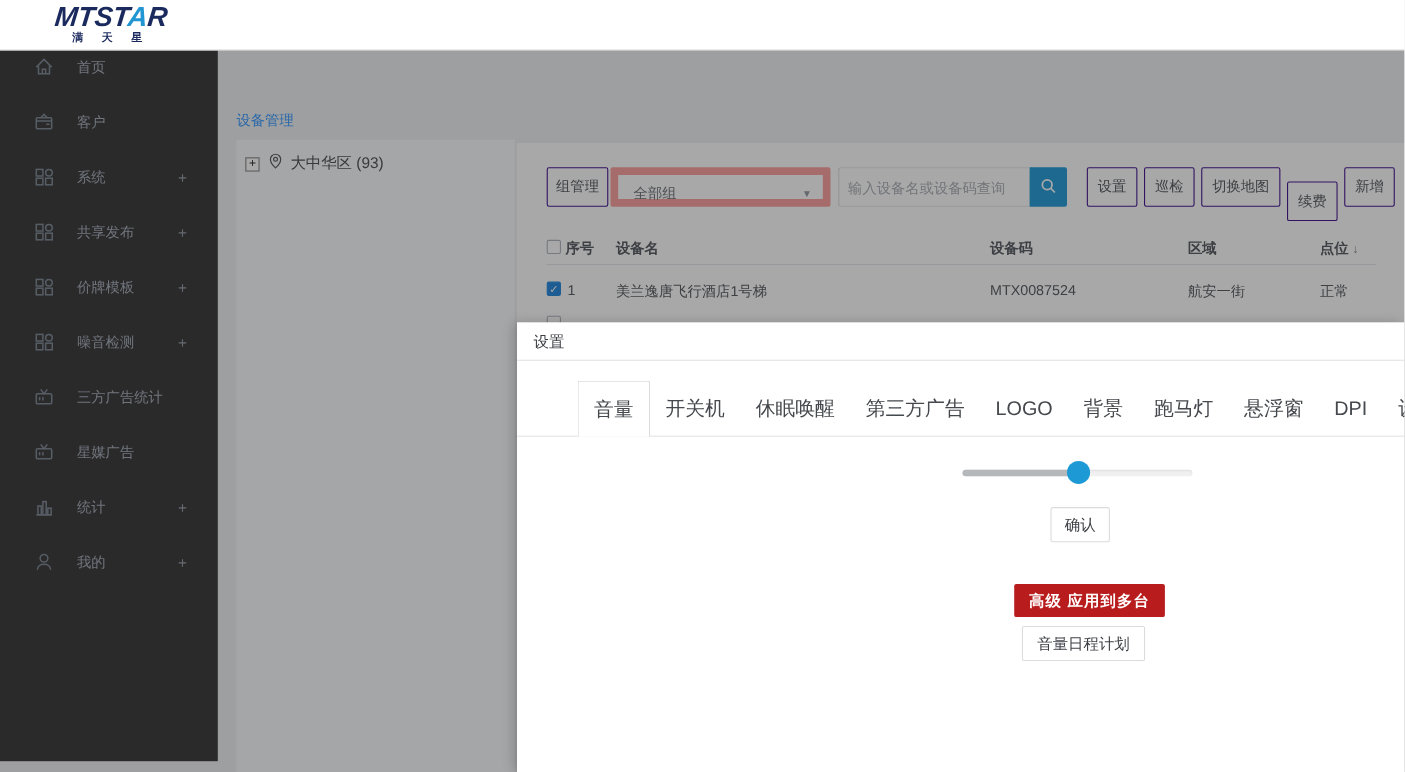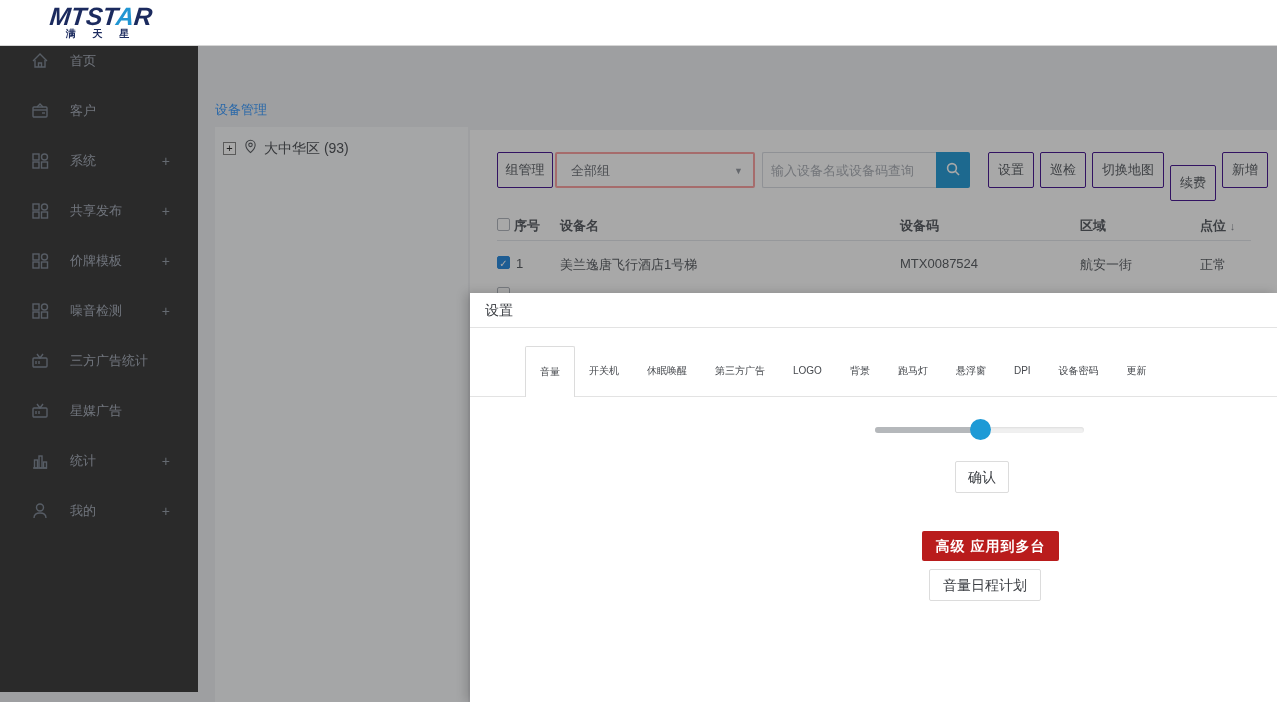--- a/index.html
+++ b/index.html
@@ -39,21 +39,21 @@
   .expand-box { width:13px; height:13px; border:1px solid #8a8a8a; background:#fff; font-size:11px;
     line-height:11px; text-align:center; color:#333; margin-right:7px; cursor:pointer; }
   .pin-icon { margin-right:6px; }
   .tree-label { font-size:14px; color:#54575c; }
 
   .main-panel { position:absolute; left:470px; top:130px; width:807px; height:572px; background:#fff; z-index:2; }
 
   .btn { position:absolute; height:36px; line-height:34px; text-align:center; background:#fff;
     border:1px solid #4c1d95; border-radius:2px; font-size:13px; color:#5f6368; cursor:pointer; }
   .tb-group { left:27px; top:22px; width:56px; }
-  .tb-select { position:absolute; left:85px; top:22px; width:200px; height:36px; border:2px solid #fca5a5;
+  .tb-select { position:absolute; left:85px; top:22px; width:200px; height:36px; border:7px solid #fca5a5;
     border-radius:2px; background:#fff; cursor:pointer; }
   .tb-select .sel-label { position:absolute; left:14px; top:0; line-height:34px; font-size:13px; color:#73777d; }
   .tb-select .sel-caret { position:absolute; right:10px; top:0; line-height:34px; font-size:9px; color:#9a9ea6; }
   .tb-search { position:absolute; left:292px; top:22px; width:174px; height:36px; border:1px solid #d9dce2;
     border-right:none; border-radius:2px 0 0 2px; padding:0 8px; font-size:13px; color:#333; outline:none; }
   .tb-search::placeholder { color:#aeb2b9; }
   .tb-search-btn { position:absolute; left:466px; top:22px; width:34px; height:36px; background:#2da0da;
     border:none; border-radius:0 2px 2px 0; cursor:pointer; display:flex; align-items:center; justify-content:center; }
   .tb-set    { left:518px; top:22px; width:46px; }
   .tb-patrol { left:570px; top:22px; width:46px; }
@@ -69,21 +69,21 @@
   .head-sep { position:absolute; left:27px; right:26px; top:110px; border-top:1px solid #e4e7ec; }
   .tcell { position:absolute; top:126px; font-size:13px; color:#5f6368; }
   .sort-glyph { font-size:11px; color:#8a8e95; }
 
   
   .modal { position:absolute; left:470px; top:293px; width:807px; height:409px; background:#fff; z-index:6;
     box-shadow:-4px 0 10px rgba(0,0,0,0.18); }
   .modal-header { height:35px; line-height:35px; padding-left:15px; font-size:14px; color:#3c3f44;
     border-bottom:1px solid #e3e3e3; }
   .tabbar { display:flex; margin-top:18px; height:51px; border-bottom:1px solid #e3e3e3; padding-left:55px; }
-  .tab { padding:0 14px; line-height:50px; font-size:10px; color:#45484d; cursor:pointer; white-space:nowrap; }
+  .tab { padding:0 14px; line-height:50px; font-size:18px; color:#45484d; cursor:pointer; white-space:nowrap; }
   .tab.active { border:1px solid #dcdcdc; border-bottom:none; background:#fff; margin-bottom:-1px;
     border-radius:2px 2px 0 0; }
 
   .slider { position:absolute; left:405px; top:126px; width:209px; height:22px; cursor:pointer; }
   .slider-track { position:absolute; left:0; top:8px; width:100%; height:6px; background:#f0f0f0;
     border-radius:3px; box-shadow:inset 0 1px 2px rgba(0,0,0,0.08); }
   .slider-fill { position:absolute; left:0; top:8px; height:6px; background:#b5b8bb; border-radius:3px 0 0 3px; }
   .slider-handle { position:absolute; top:0; width:21px; height:21px; margin-left:-10px; border-radius:50%;
     background:#1d9ad6; cursor:grab; }
 

